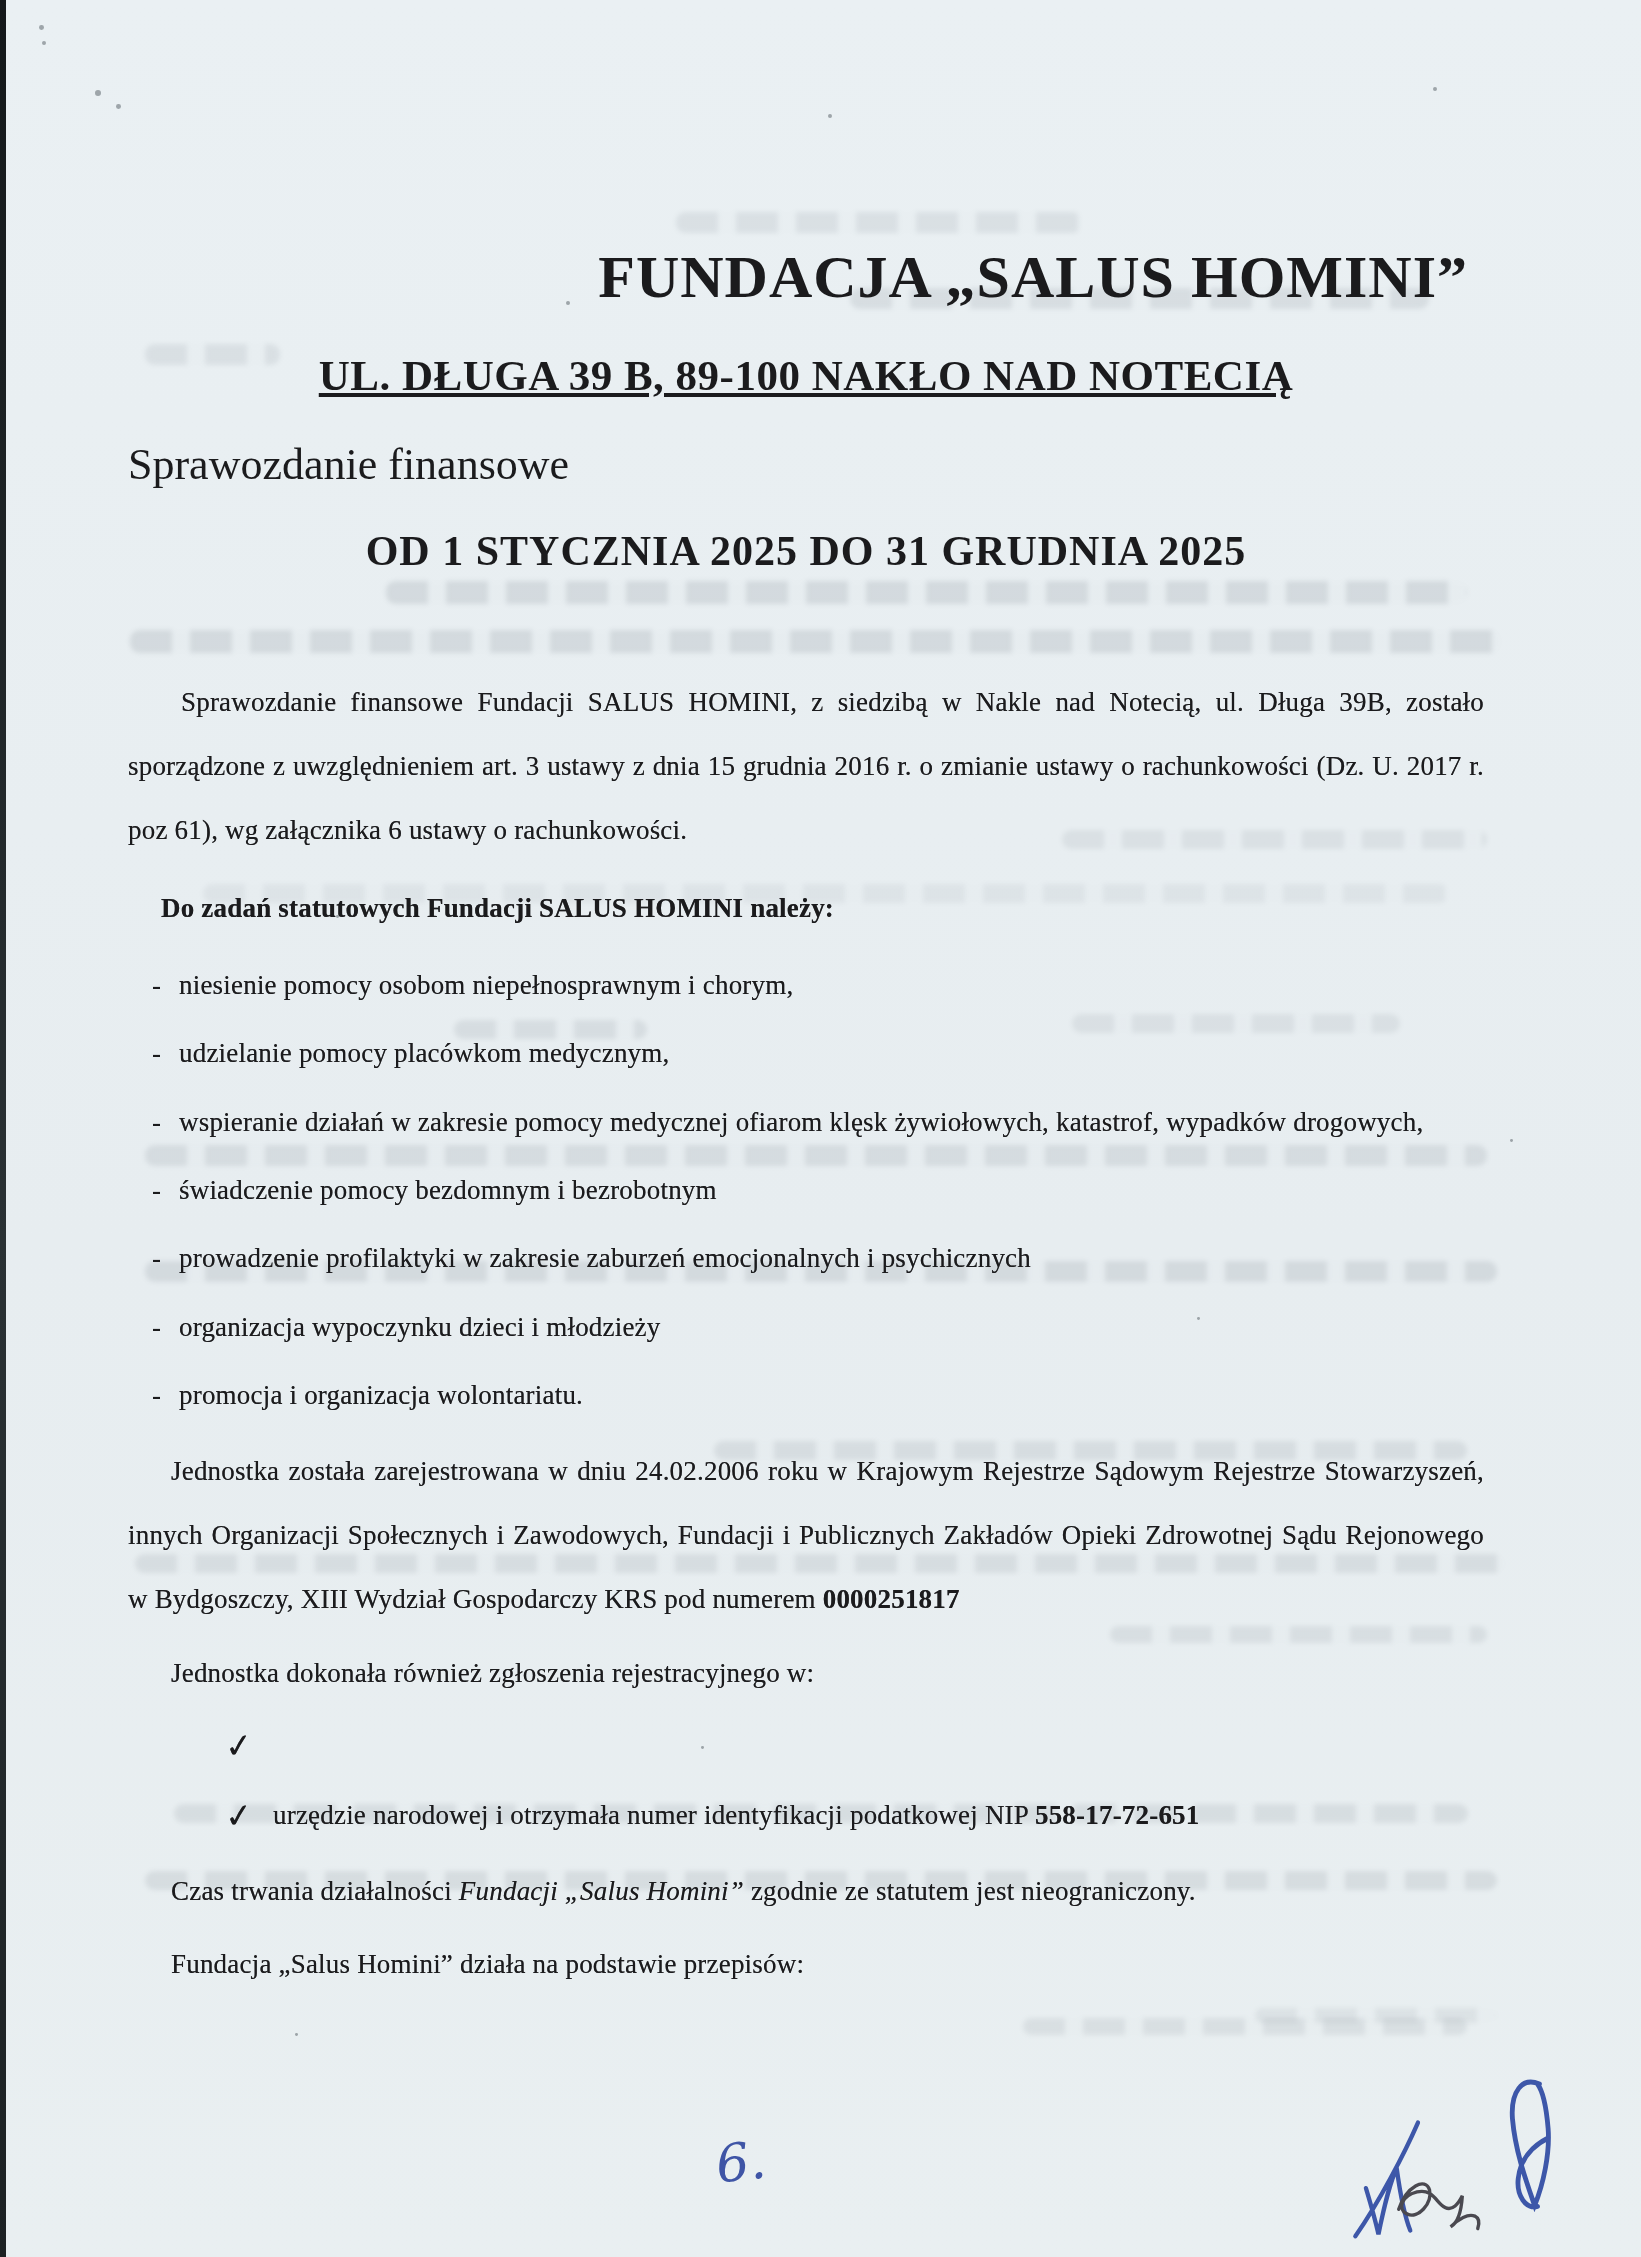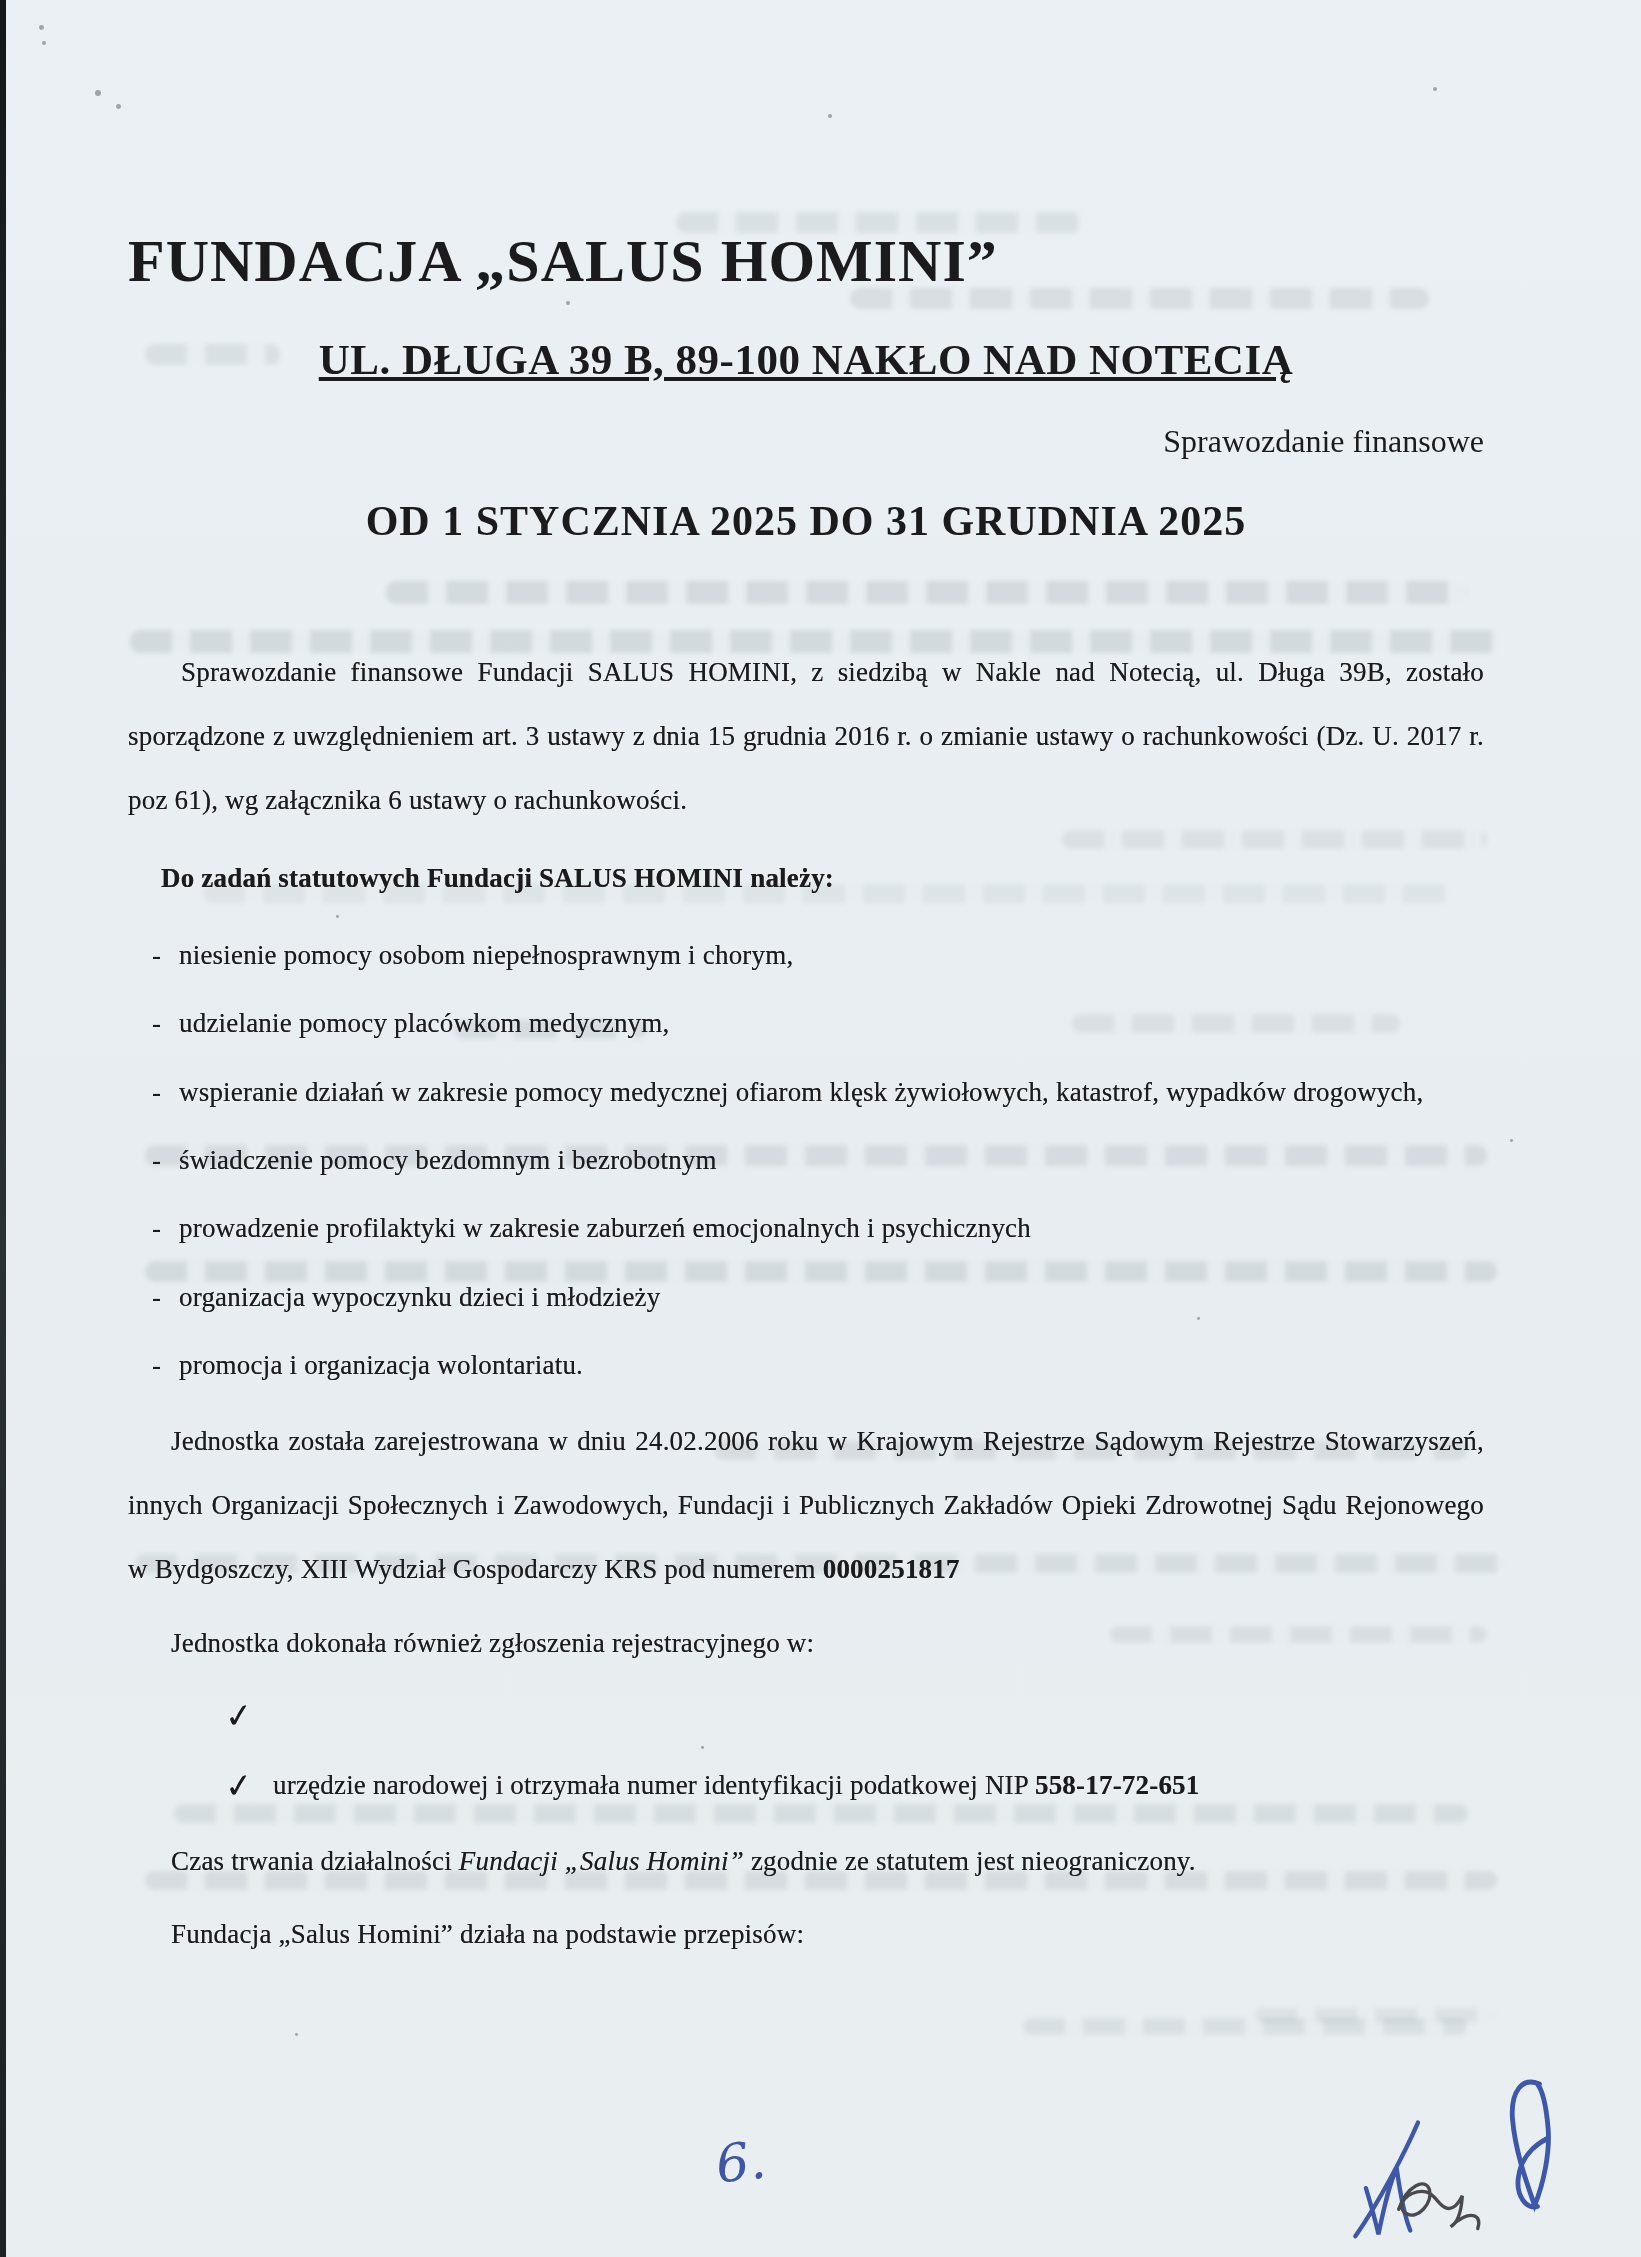--- a/index.html
+++ b/index.html
@@ -13,23 +13,23 @@
     overflow:hidden;
   }
   .scan-edge-left {
     position:absolute; left:0; top:0; width:5.8px; height:100%;
     background:linear-gradient(180deg,#14181a 0%,#2a3134 55%,#1c2123 100%);
   }
   .content {
     position:absolute; left:128px; top:0; width:1356px;
     padding-top:230px;
   }
-  .doc-title   { font-size:60px; font-weight:bold; text-align:left; letter-spacing:1px; line-height:1.05; margin:0; }
+  .doc-title   { font-size:60px; font-weight:bold; text-align:right; letter-spacing:1px; line-height:1.05; margin:16px; }
   .doc-address { font-size:43px; font-weight:bold; text-align:center; letter-spacing:0.5px; margin:42px 0 0 0;text-decoration:underline; }
-  .doc-subtitle{ font-size:32px; font-weight:normal; text-align:right; margin:39px 0 0 0; }
+  .doc-subtitle{ font-size:44px; font-weight:normal; text-align:left; margin:39px 0 0 0; }
   .doc-period  { font-size:42px; font-weight:bold; text-align:center; letter-spacing:1px; margin:37px 0 0 0; }
   .doc-section { font-size:42px; font-weight:normal; text-align:center; letter-spacing:1.4px; margin:122px 0 0 0; }
 
   .body-par { font-size:27px; line-height:64px; margin:0; text-align:justify;
               text-shadow:0 0 0.6px rgba(25,25,28,0.65); letter-spacing:0.2px; }
   .intro         { margin-top:95px; text-indent:53px; }
   .tasks-heading { margin-top:13.5px; margin-left:33px; font-weight:bold; text-align:left; }
   .task-list { margin:0; padding:0; list-style:none; }
   .task { display:flex; margin:15.4px 0 0 24px; font-size:27px; line-height:53px;
           text-shadow:0 0 0.6px rgba(25,25,28,0.65); letter-spacing:0.2px; }

